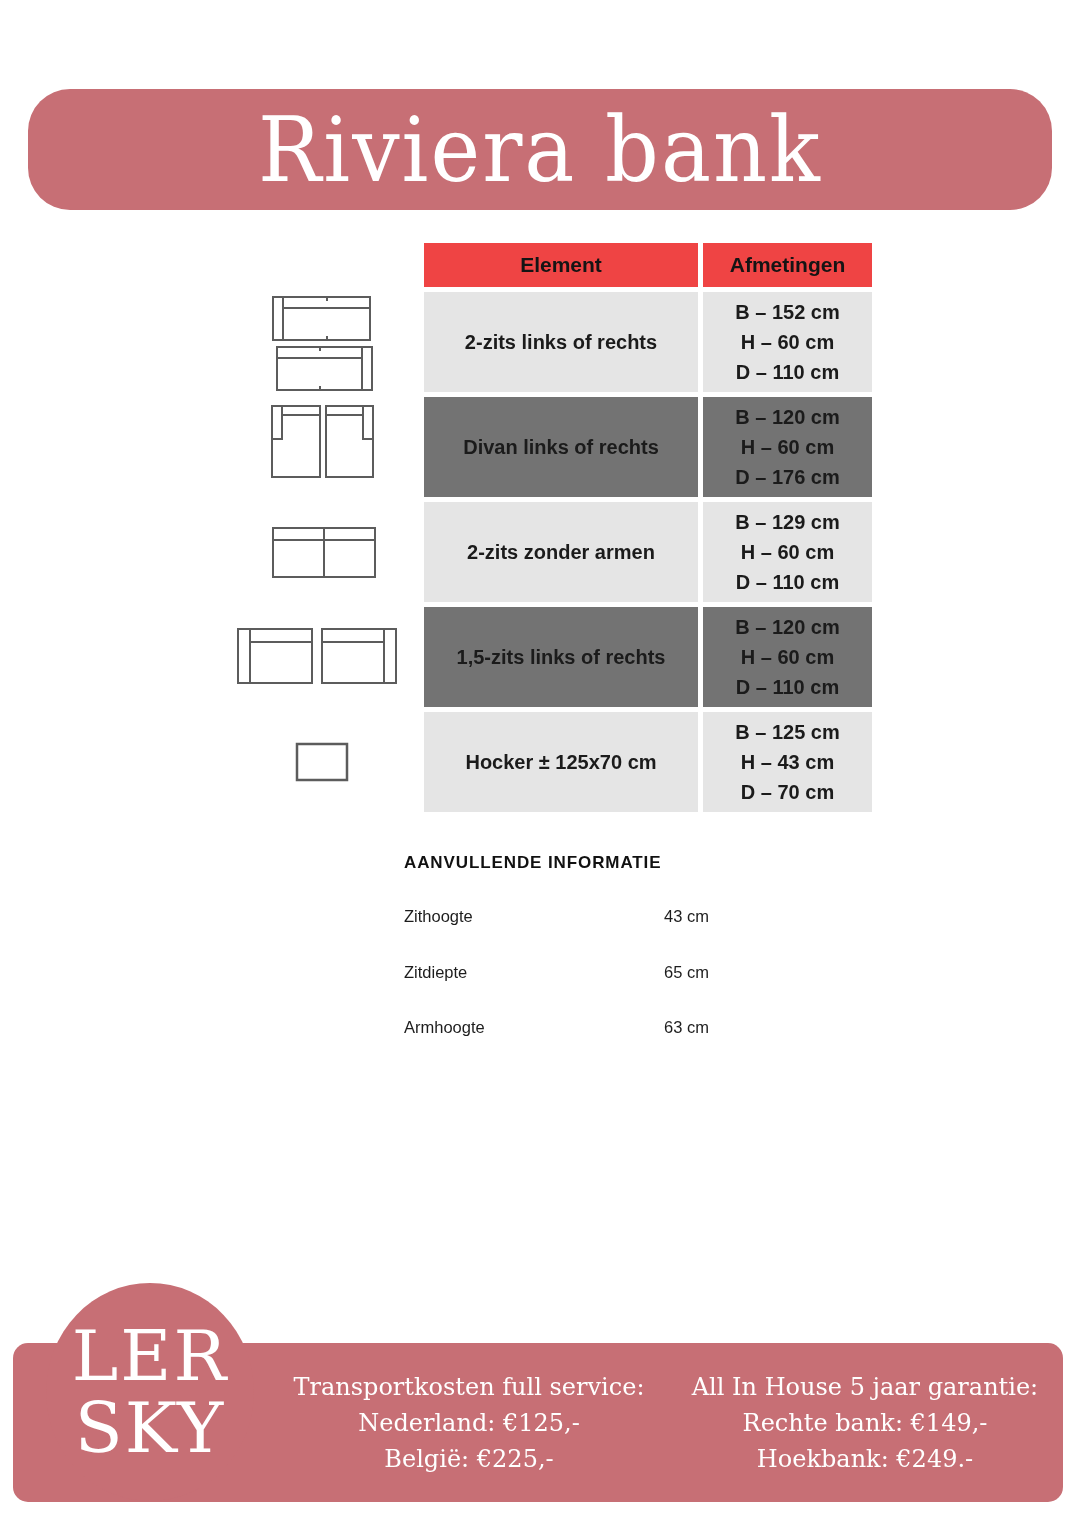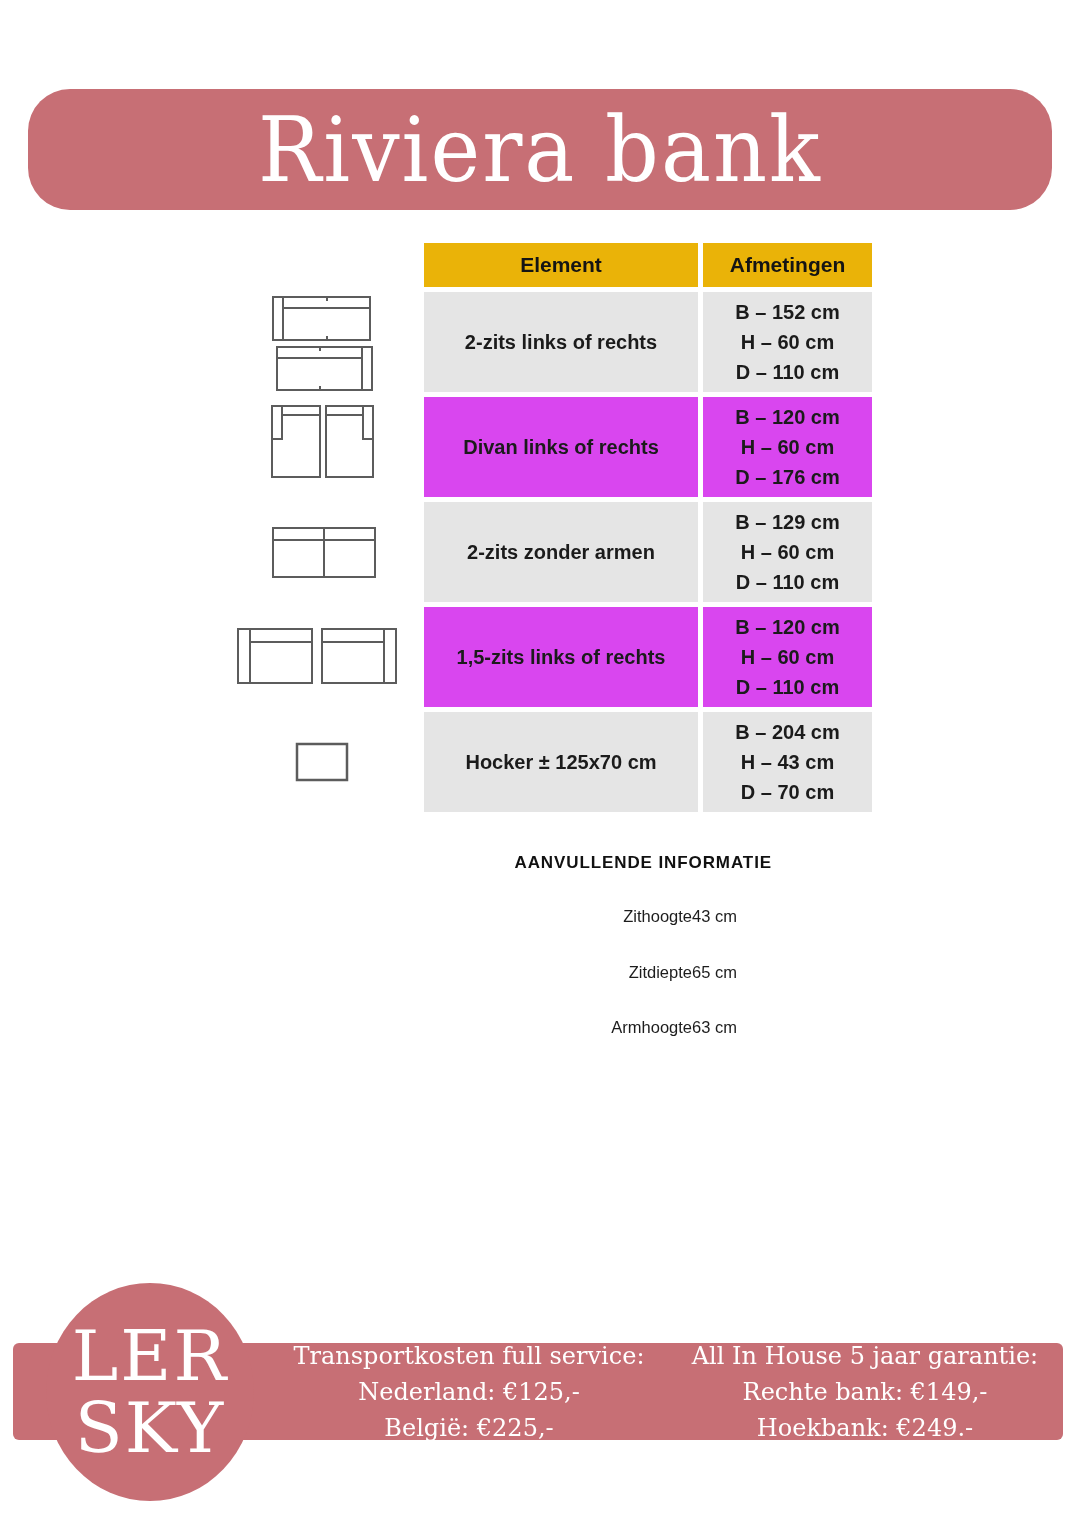--- a/index.html
+++ b/index.html
@@ -37,64 +37,63 @@
     position: absolute;
     left: 424px; top: 243px;
     width: 448px;
     display: grid;
     grid-template-columns: 274px 169px;
     grid-template-rows: 44px 100px 100px 100px 100px 100px;
     gap: 5px;
     background: #ffffff;
   }
   .th {
-    background: #eab308;
+    background: #ef4444;
     display: flex; align-items: center; justify-content: center;
     font-weight: bold; font-size: 21px; color: #141414;
   }
   .td {
     display: flex; flex-direction: column;
     align-items: center; justify-content: center;
     font-weight: bold; font-size: 20px; color: #1b1b1b;
     text-align: center;
   }
   .row-a { background: #e5e5e5; }
-  .row-b { background: #d946ef; }
+  .row-b { background: #737373; }
   .dim-line { line-height: 30px; white-space: nowrap; }
 
   
   .diagram { position: absolute; }
   .diagram * { vector-effect: non-scaling-stroke; }
 
   
   .info {
     position: absolute;
-    left: 432px; top: 853px;
+    left: 404px; top: 853px;
     width: 340px;
     color: #161616;
-    text-align: right;
   }
   .info-heading {
     margin: 0 0 17px 0;
     font-size: 17px;
     font-weight: bold;
     letter-spacing: 0.9px;
     color: #111111;
   }
   .info-row { display: flex; font-size: 16.5px; line-height: 23.5px; color: #1d1d1d; margin-top: 32px; }
   .info-label { width: 260px; }
   .info-value { white-space: nowrap; }
 
   
   .footer-bar {
     position: absolute;
     left: 13px; top: 1343px;
-    width: 1050px; height: 97px;
+    width: 1050px; height: 159px;
     background: #c76f75;
-    border-radius: 6px;
+    border-radius: 15px;
     display: flex;
     align-items: center;
   }
   .footer-spacer { width: 258px; flex: none; }
   .footer-col {
     flex: 1;
     display: flex; flex-direction: column;
     align-items: center; justify-content: center;
     color: #ffffff;
     font-family: "DejaVu Serif", serif;
@@ -200,21 +199,21 @@
 
     <div class="td row-b">1,5-zits links of rechts</div>
     <div class="td row-b">
       <div class="dim-line">B – 120 cm</div>
       <div class="dim-line">H – 60 cm</div>
       <div class="dim-line">D – 110 cm</div>
     </div>
 
     <div class="td row-a">Hocker ± 125x70 cm</div>
     <div class="td row-a">
-      <div class="dim-line">B – 204 cm</div>
+      <div class="dim-line">B – 125 cm</div>
       <div class="dim-line">H – 43 cm</div>
       <div class="dim-line">D – 70 cm</div>
     </div>
   </div>
 
   <div class="info">
     <h2 class="info-heading">AANVULLENDE INFORMATIE</h2>
     <div class="info-row">
       <div class="info-label">Zithoogte</div>
       <div class="info-value">43 cm</div>

